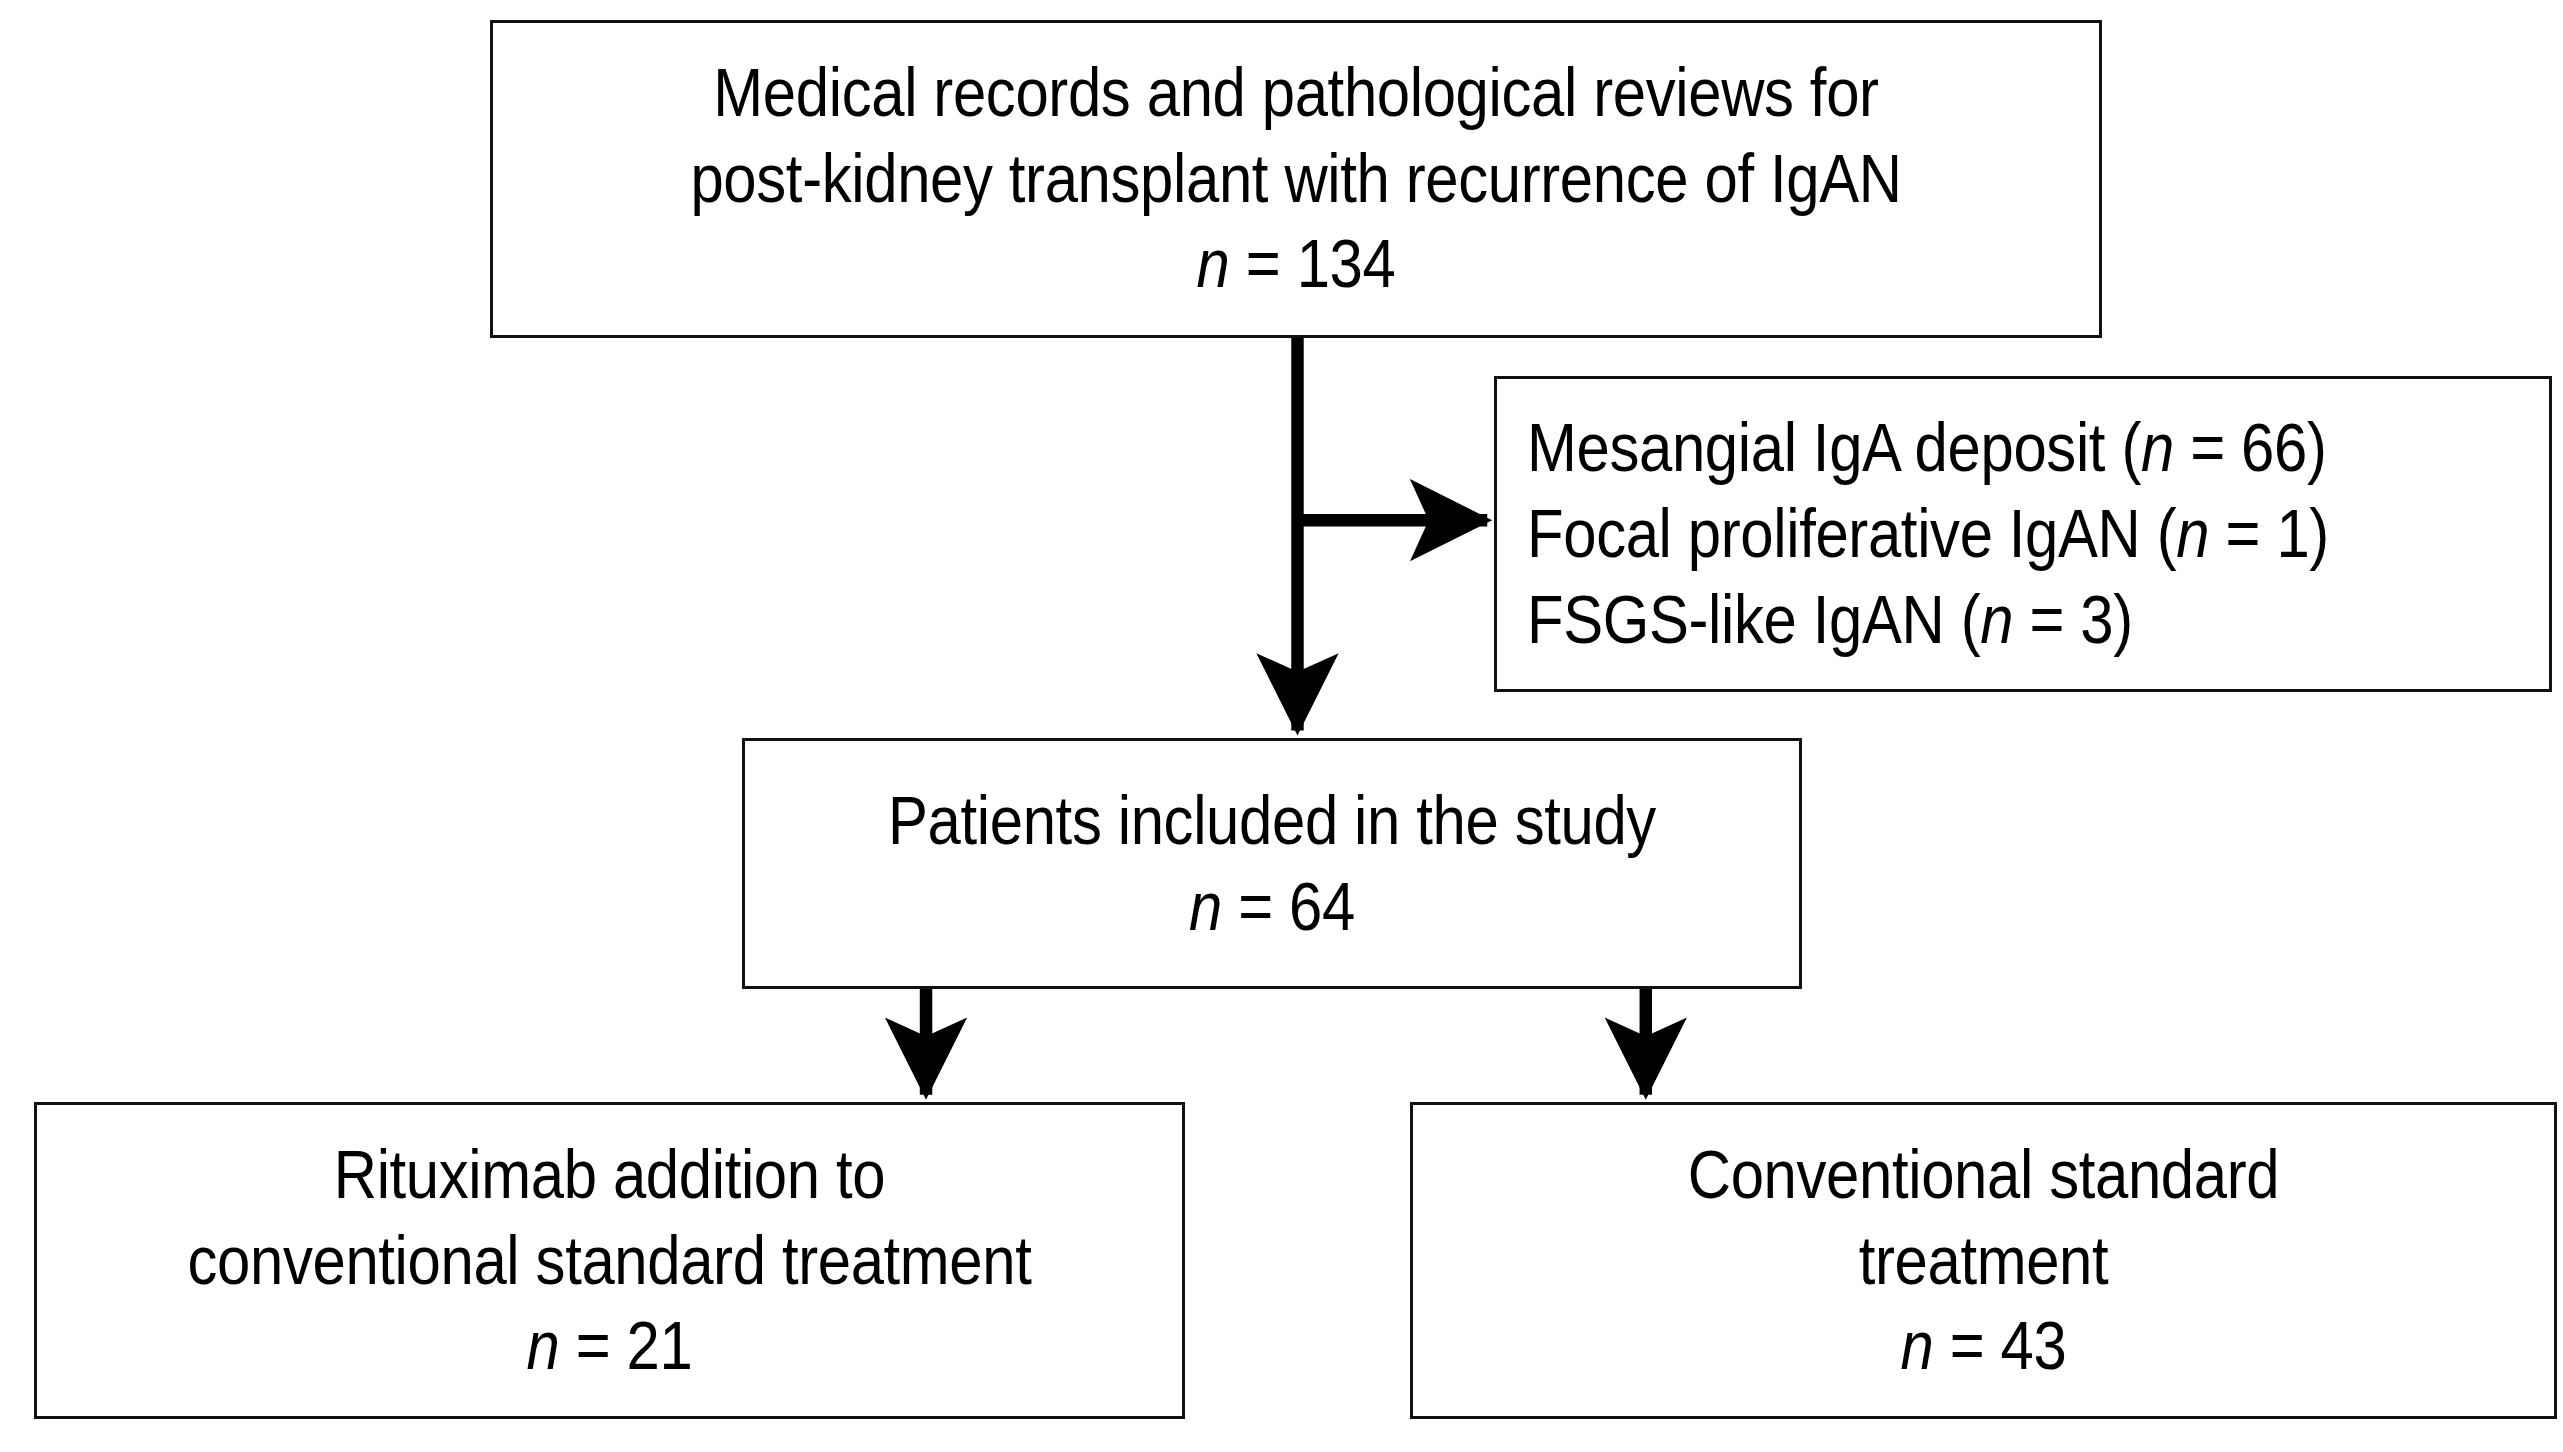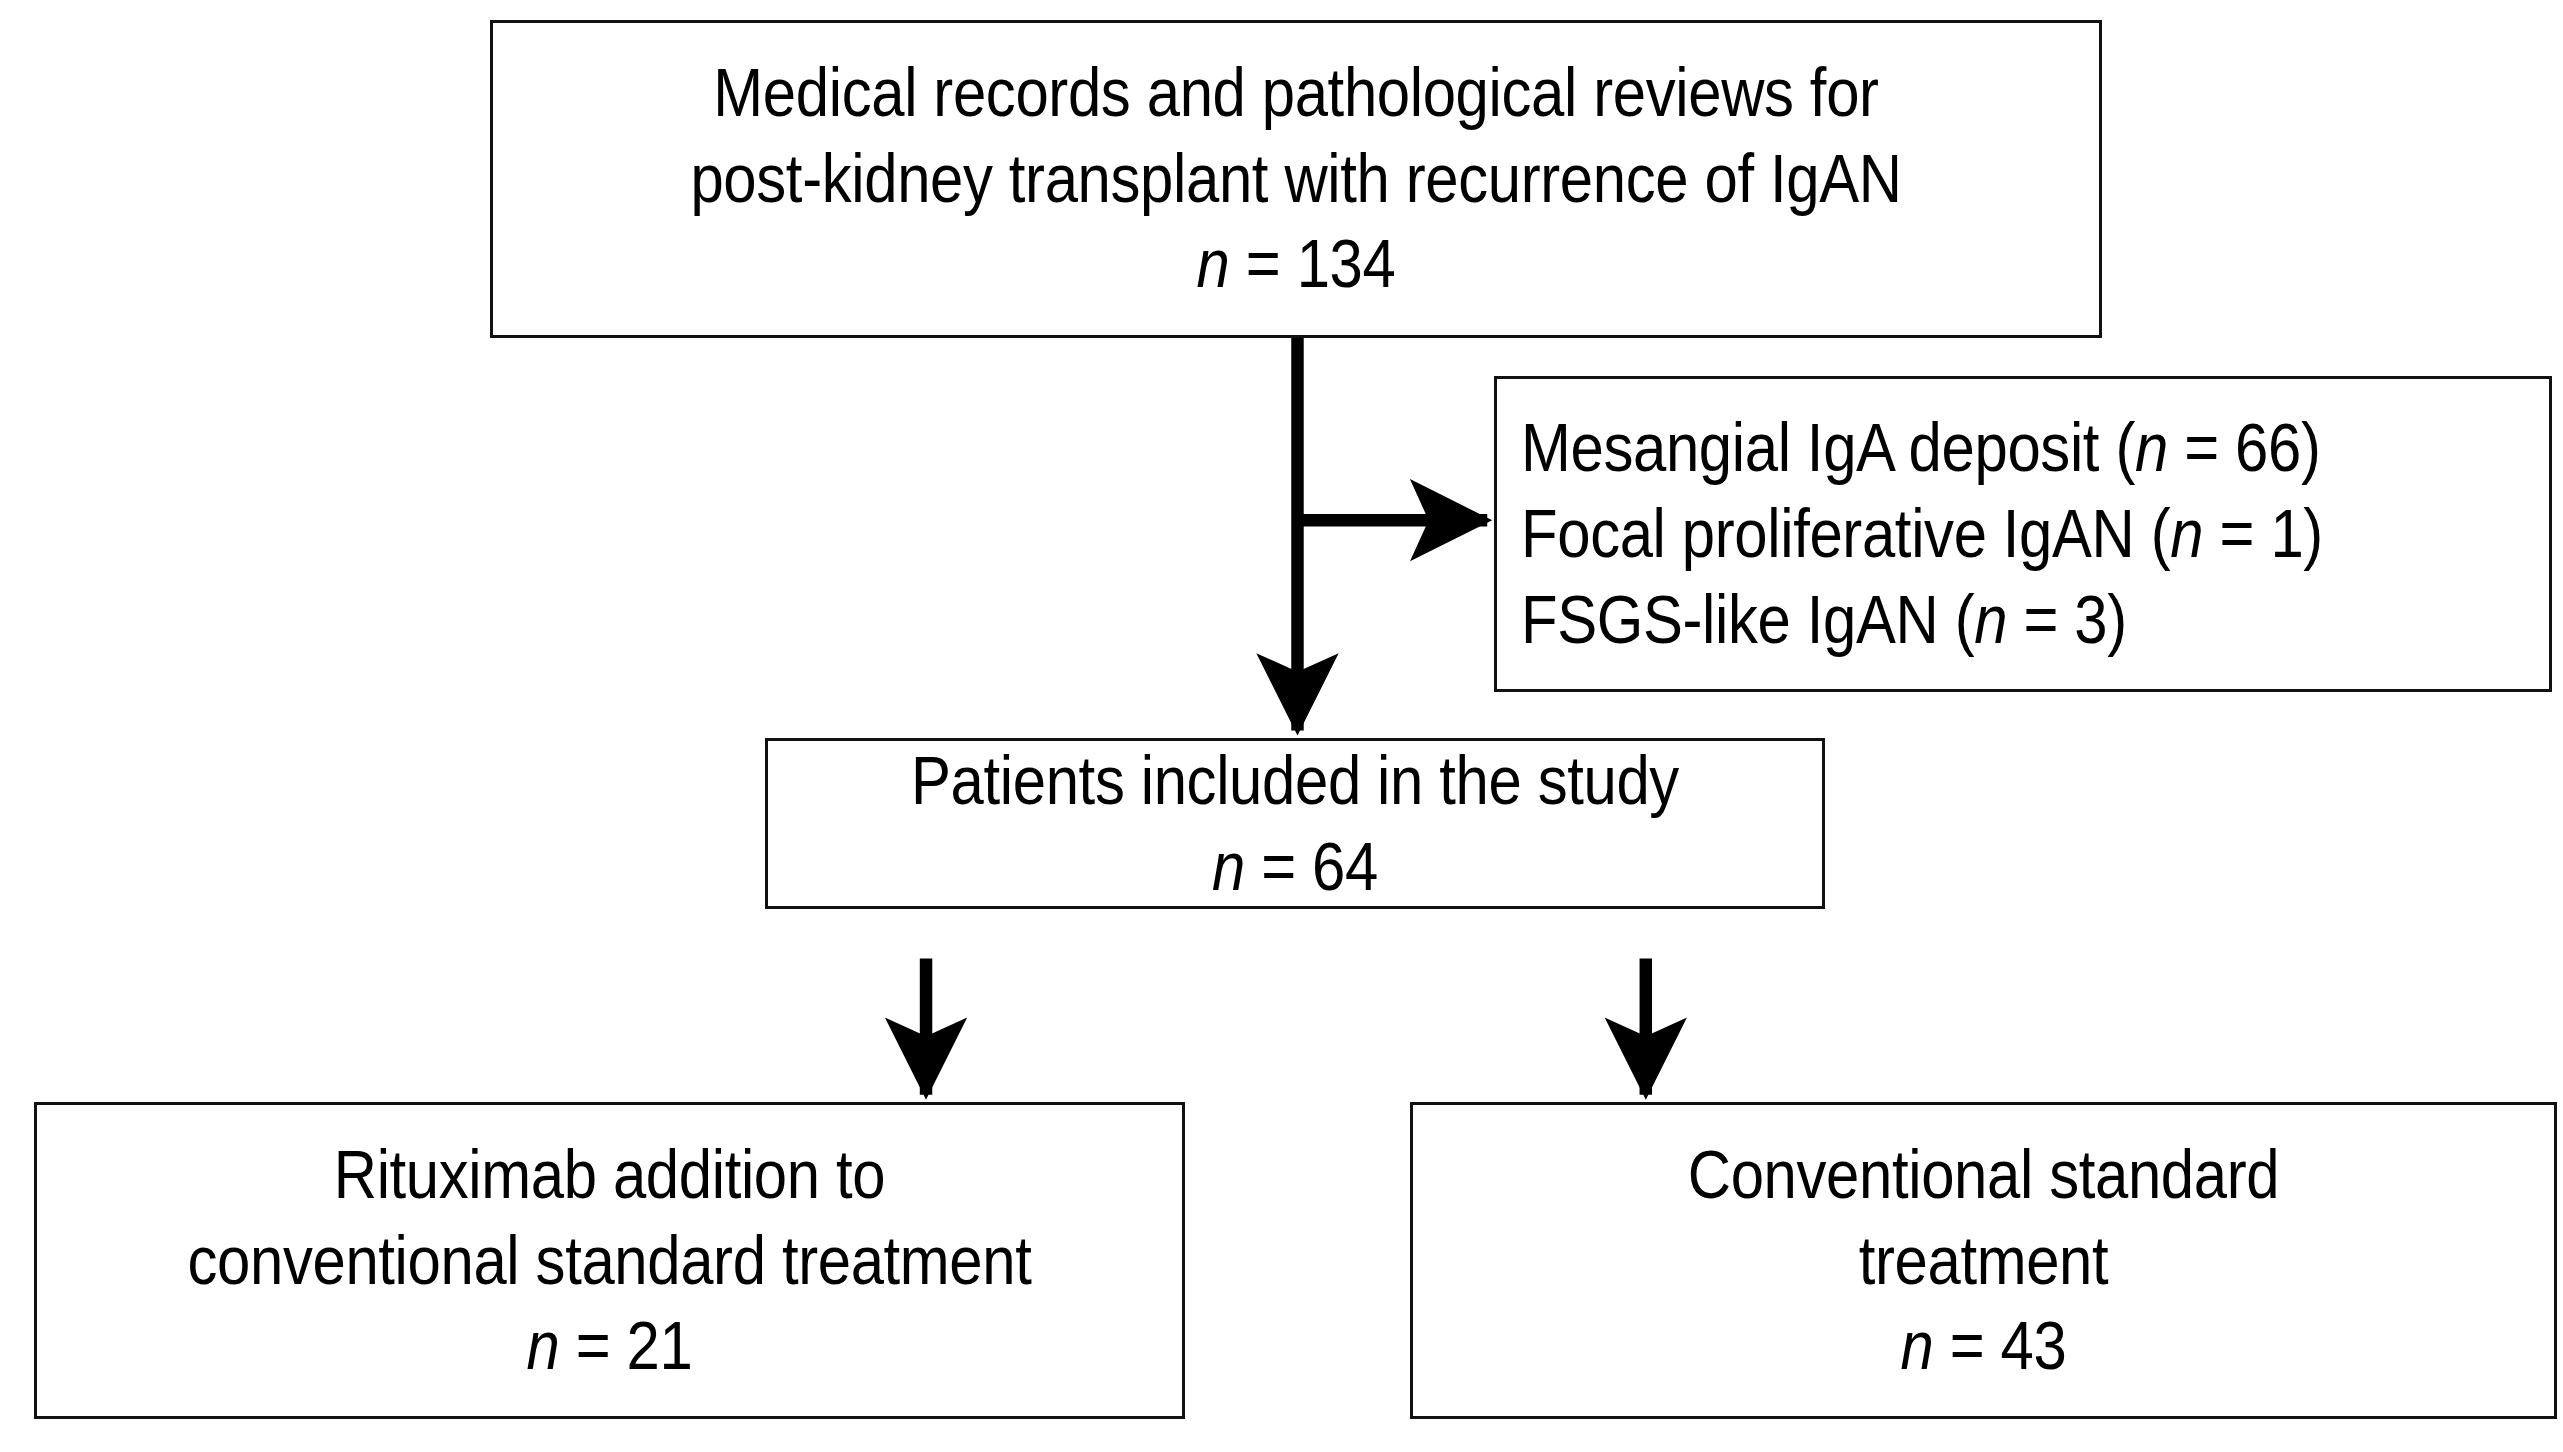--- a/index.html
+++ b/index.html
@@ -26,21 +26,21 @@
     background: #ffffff;
     border: 3.6px solid #111111;
     display: flex;
     flex-direction: column;
     justify-content: center;
     align-items: center;
     padding: 5.3px 16px;
   }
   .flow-box.left-align {
     align-items: flex-start;
-    padding-left: 24px;
+    padding-left: 30px;
   }
 
   .box-line {
     display: block;
     width: 100%;
     text-align: center;
     font-size: 68px;
     line-height: 1.26;
     letter-spacing: -0.4px;
     white-space: nowrap;
@@ -63,21 +63,21 @@
     left: 0;
     top: 0;
     width: 2563px;
     height: 1452px;
     pointer-events: none;
   }
 
   
   #box-source      { left: 470px;  top: 19.6px;   width: 1612px; height: 318px; }
   #box-excluded    { left: 1474px; top: 376px;  width: 1058px; height: 316px; }
-  #box-included    { left: 745px;  top: 738px;  width: 1060px; height: 171px; }
+  #box-included    { left: 722px;  top: 738px;  width: 1060px; height: 251px; }
   #box-rituximab   { left: 14.3px;   top: 1102px; width: 1151px; height: 317px; }
   #box-conventional{ left: 1390px; top: 1102px; width: 1147px; height: 317px; }
 </style>
 </head>
 <body>
 
 <div id="canvas">
 
   <svg id="connectors" viewBox="0 0 2877 1630" width="2563" height="1452" xmlns="http://www.w3.org/2000/svg">
     <defs>

